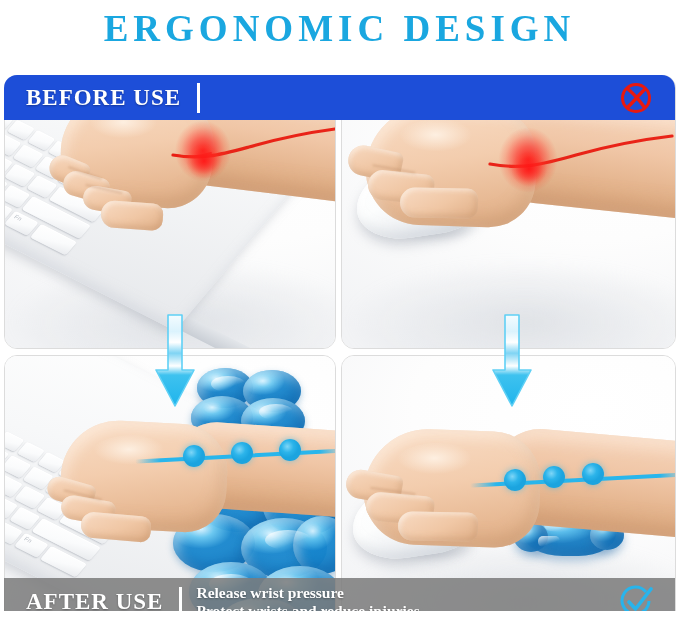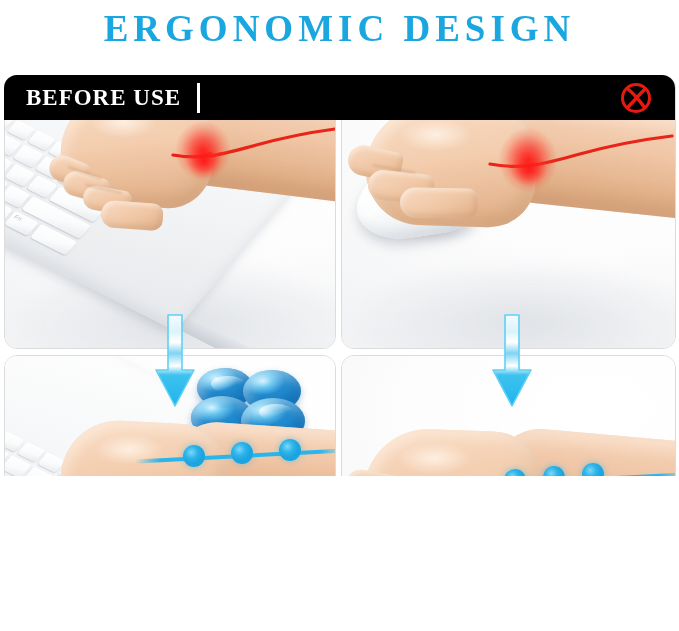--- a/index.html
+++ b/index.html
@@ -1,18 +1,18 @@
 <!DOCTYPE html>
 <html><head>
 <meta charset="utf-8">
 <style>
   html,body{margin:0;padding:0;background:#fff;}
   body{width:679px;height:631px;font-family:"Liberation Serif",serif;overflow:hidden;position:relative;}
 
-  .page{position:relative;width:679px;height:476px;background:#ffffff;overflow:hidden;text-decoration:underline;}
+  .page{position:relative;width:679px;height:611px;background:#ffffff;overflow:hidden;text-decoration:underline;}
 
   
   .title{
     position:absolute;left:0;top:0;width:679px;height:56px;
     display:flex;align-items:center;justify-content:center;
     font-family:"Liberation Serif",serif;font-weight:bold;
     font-size:37px;letter-spacing:5px;color:#1aa7e0;
     white-space:nowrap;
   }
 
@@ -100,21 +100,21 @@
     background:radial-gradient(45% 45% at 38% 28%, rgba(205,240,255,.95) 0%, rgba(85,188,236,.95) 45%, rgba(25,130,200,.95) 100%);
     box-shadow:inset -7px -8px 16px rgba(10,85,155,.5), inset 6px 6px 14px rgba(225,248,255,.55), 0 5px 10px rgba(40,110,170,.35);}
 
   
   .arrow{position:absolute;width:40px;height:96px;}
   .arrow svg{display:block;}
 
   
   .banner{position:absolute;display:flex;align-items:center;}
   .banner-top{left:4px;top:75px;width:671px;height:45px;
-    background:#000000;border-radius:13px 13px 0 0;}
+    background:#1d4ed8;border-radius:13px 13px 0 0;}
   .banner-bottom{left:4px;top:578px;width:671px;height:47px;
     background:rgba(124,124,124,.86);border-radius:0 0 13px 13px;}
   .b-label{font-family:"Liberation Serif",serif;font-weight:bold;color:#ffffff;
     font-size:23px;letter-spacing:1px;white-space:nowrap;text-shadow:0 1px 2px rgba(0,0,0,.3);}
   .b-divider{width:3px;height:30px;background:#ffffff;margin:0 14px 0 16px;flex:0 0 auto;}
   .b-lines{display:flex;flex-direction:column;justify-content:center;line-height:1.12;}
   .b-line{font-family:"Liberation Serif",serif;font-weight:bold;color:#ffffff;
     font-size:15.5px;white-space:nowrap;text-shadow:0 1px 2px rgba(0,0,0,.32);}
   .b-icon{position:absolute;right:22px;top:50%;transform:translateY(-50%);width:34px;height:34px;}
 </style>
@@ -370,14 +370,28 @@
     </div>
     <div class="b-icon">
       <svg width="34" height="34" viewBox="0 0 34 34">
         <circle cx="17" cy="17" r="13.5" fill="none" stroke="#e8190f" stroke-width="3"></circle>
         <path d="M9.5 8.5 C 16 14, 21 20, 25.5 26.5" stroke="#e8190f" stroke-width="3.4" fill="none" stroke-linecap="round"></path>
         <path d="M26 8 C 20 14, 15 20, 9 26" stroke="#e8190f" stroke-width="3.4" fill="none" stroke-linecap="round"></path>
       </svg>
     </div>
   </div>
 
+  <div class="banner banner-bottom">
+    <div class="b-label" style="margin-left:22px;">AFTER USE</div>
+    <div class="b-divider"></div>
+    <div class="b-lines">
+      <div class="b-line">Release wrist pressure</div>
+      <div class="b-line">Protect wrists and reduce injuries</div>
+    </div>
+    <div class="b-icon">
+      <svg width="34" height="34" viewBox="0 0 34 34">
+        <path d="M27 7 A 13.5 13.5 0 1 0 30 16" fill="none" stroke="#28b4ec" stroke-width="3"></path>
+        <path d="M10 17 L 16.5 24 L 32 4" fill="none" stroke="#28b4ec" stroke-width="3.6" stroke-linecap="round" stroke-linejoin="round"></path>
+      </svg>
+    </div>
+  </div>
 
 </div>
 
 </body></html>

